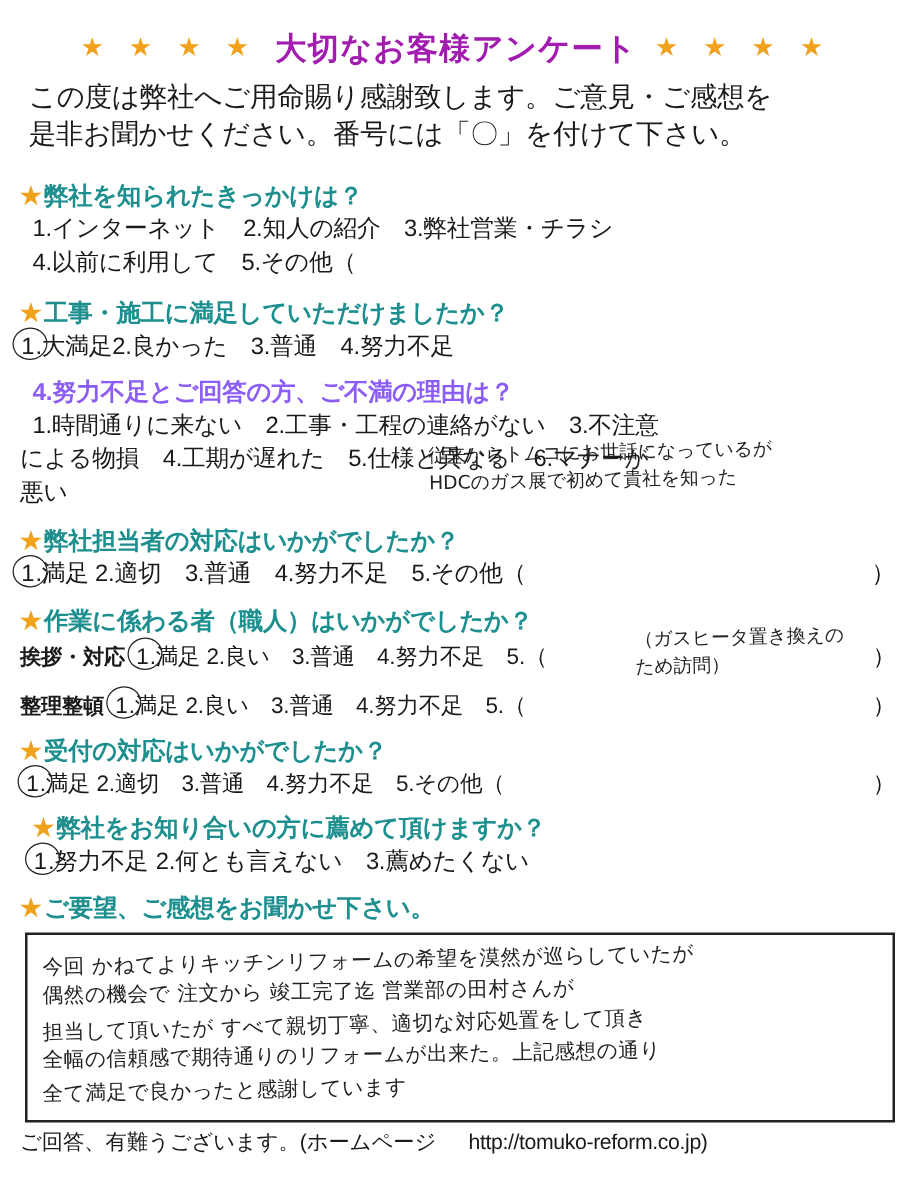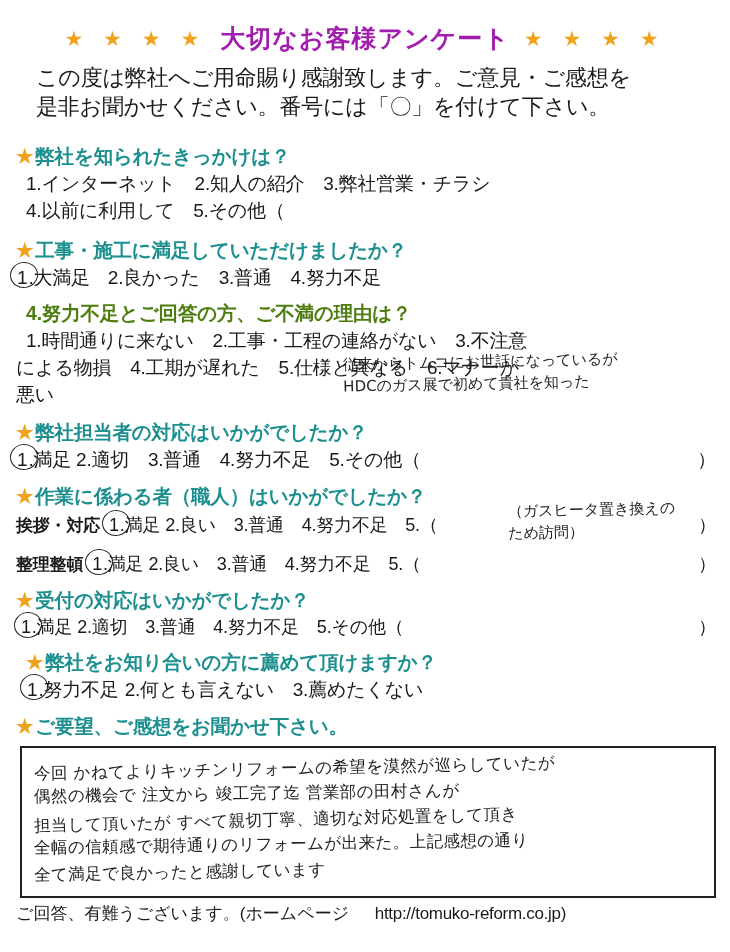--- a/index.html
+++ b/index.html
@@ -42,39 +42,39 @@
     font-size: 25px;
     font-weight: bold;
     letter-spacing: 1px;
     white-space: nowrap;
   }
 
   
   .intro {
     font-size: 22px;
     line-height: 1.32;
-    padding: 2px 16px 0 36px;
+    padding: 2px 16px 0 23px;
     letter-spacing: -0.2px;
   }
   .intro div { white-space: nowrap; }
 
   
   .qblock { padding: 0 14px 0 16px; position: relative; }
   .qhead {
     font-size: 19.5px;
     font-weight: bold;
     color: #1a1a1a;
     letter-spacing: -0.2px;
     white-space: nowrap;
     margin-top: 9px;
   }
   .qhead .star { color: #f0a21c; font-weight: bold; margin-right: 2px; }
   .qhead.teal { color: #1d8f8f; }
   .qhead.teal .star { color: #f0a21c; }
-  .qhead.black { color: #4d7c0f; }
+  .qhead.black { color: #8b5cf6; }
 
   .opts {
     font-size: 19px;
     line-height: 1.3;
     letter-spacing: -0.2px;
     margin-top: 2px;
     white-space: nowrap;
   }
   .opts.small { font-size: 18px; }
   .indent { padding-left: 10px; }
@@ -160,21 +160,21 @@
     </div>
     <div class="hand hand-abs" style="left:343px; top:208px; width:330px; white-space:pre-line;">従来からトムコにお世話になっているが
 HDCのガス展で初めて貴社を知った</div>
   </div>
 
   <div class="qblock" style="margin-top:14px;">
     <div class="qhead teal">
       <span class="star">★</span><span>工事・施工に満足していただけましたか？</span>
     </div>
     <div class="opts">
-      <span class="circled">1</span><span>.大満足</span><span style="margin-left:18px;">2.良かった　3.普通　4.努力不足</span>
+      <span class="circled">1</span><span>.大満足</span><span style="margin-left:0;">2.良かった　3.普通　4.努力不足</span>
     </div>
     <div class="hand hand-abs" style="left:508px; top:262px; width:220px; white-space:pre-line;">（ガスヒータ置き換えの
 ため訪問）</div>
   </div>
 
   <div class="qblock" style="margin-top:8px;">
     <div class="qhead black indent">4.努力不足とご回答の方、ご不満の理由は？</div>
     <div class="opts indent">1.時間通りに来ない　2.工事・工程の連絡がない　3.不注意</div>
     <div class="opts">による物損　4.工期が遅れた　5.仕様と異なる　6.マナーが</div>
     <div class="opts">悪い</div>

